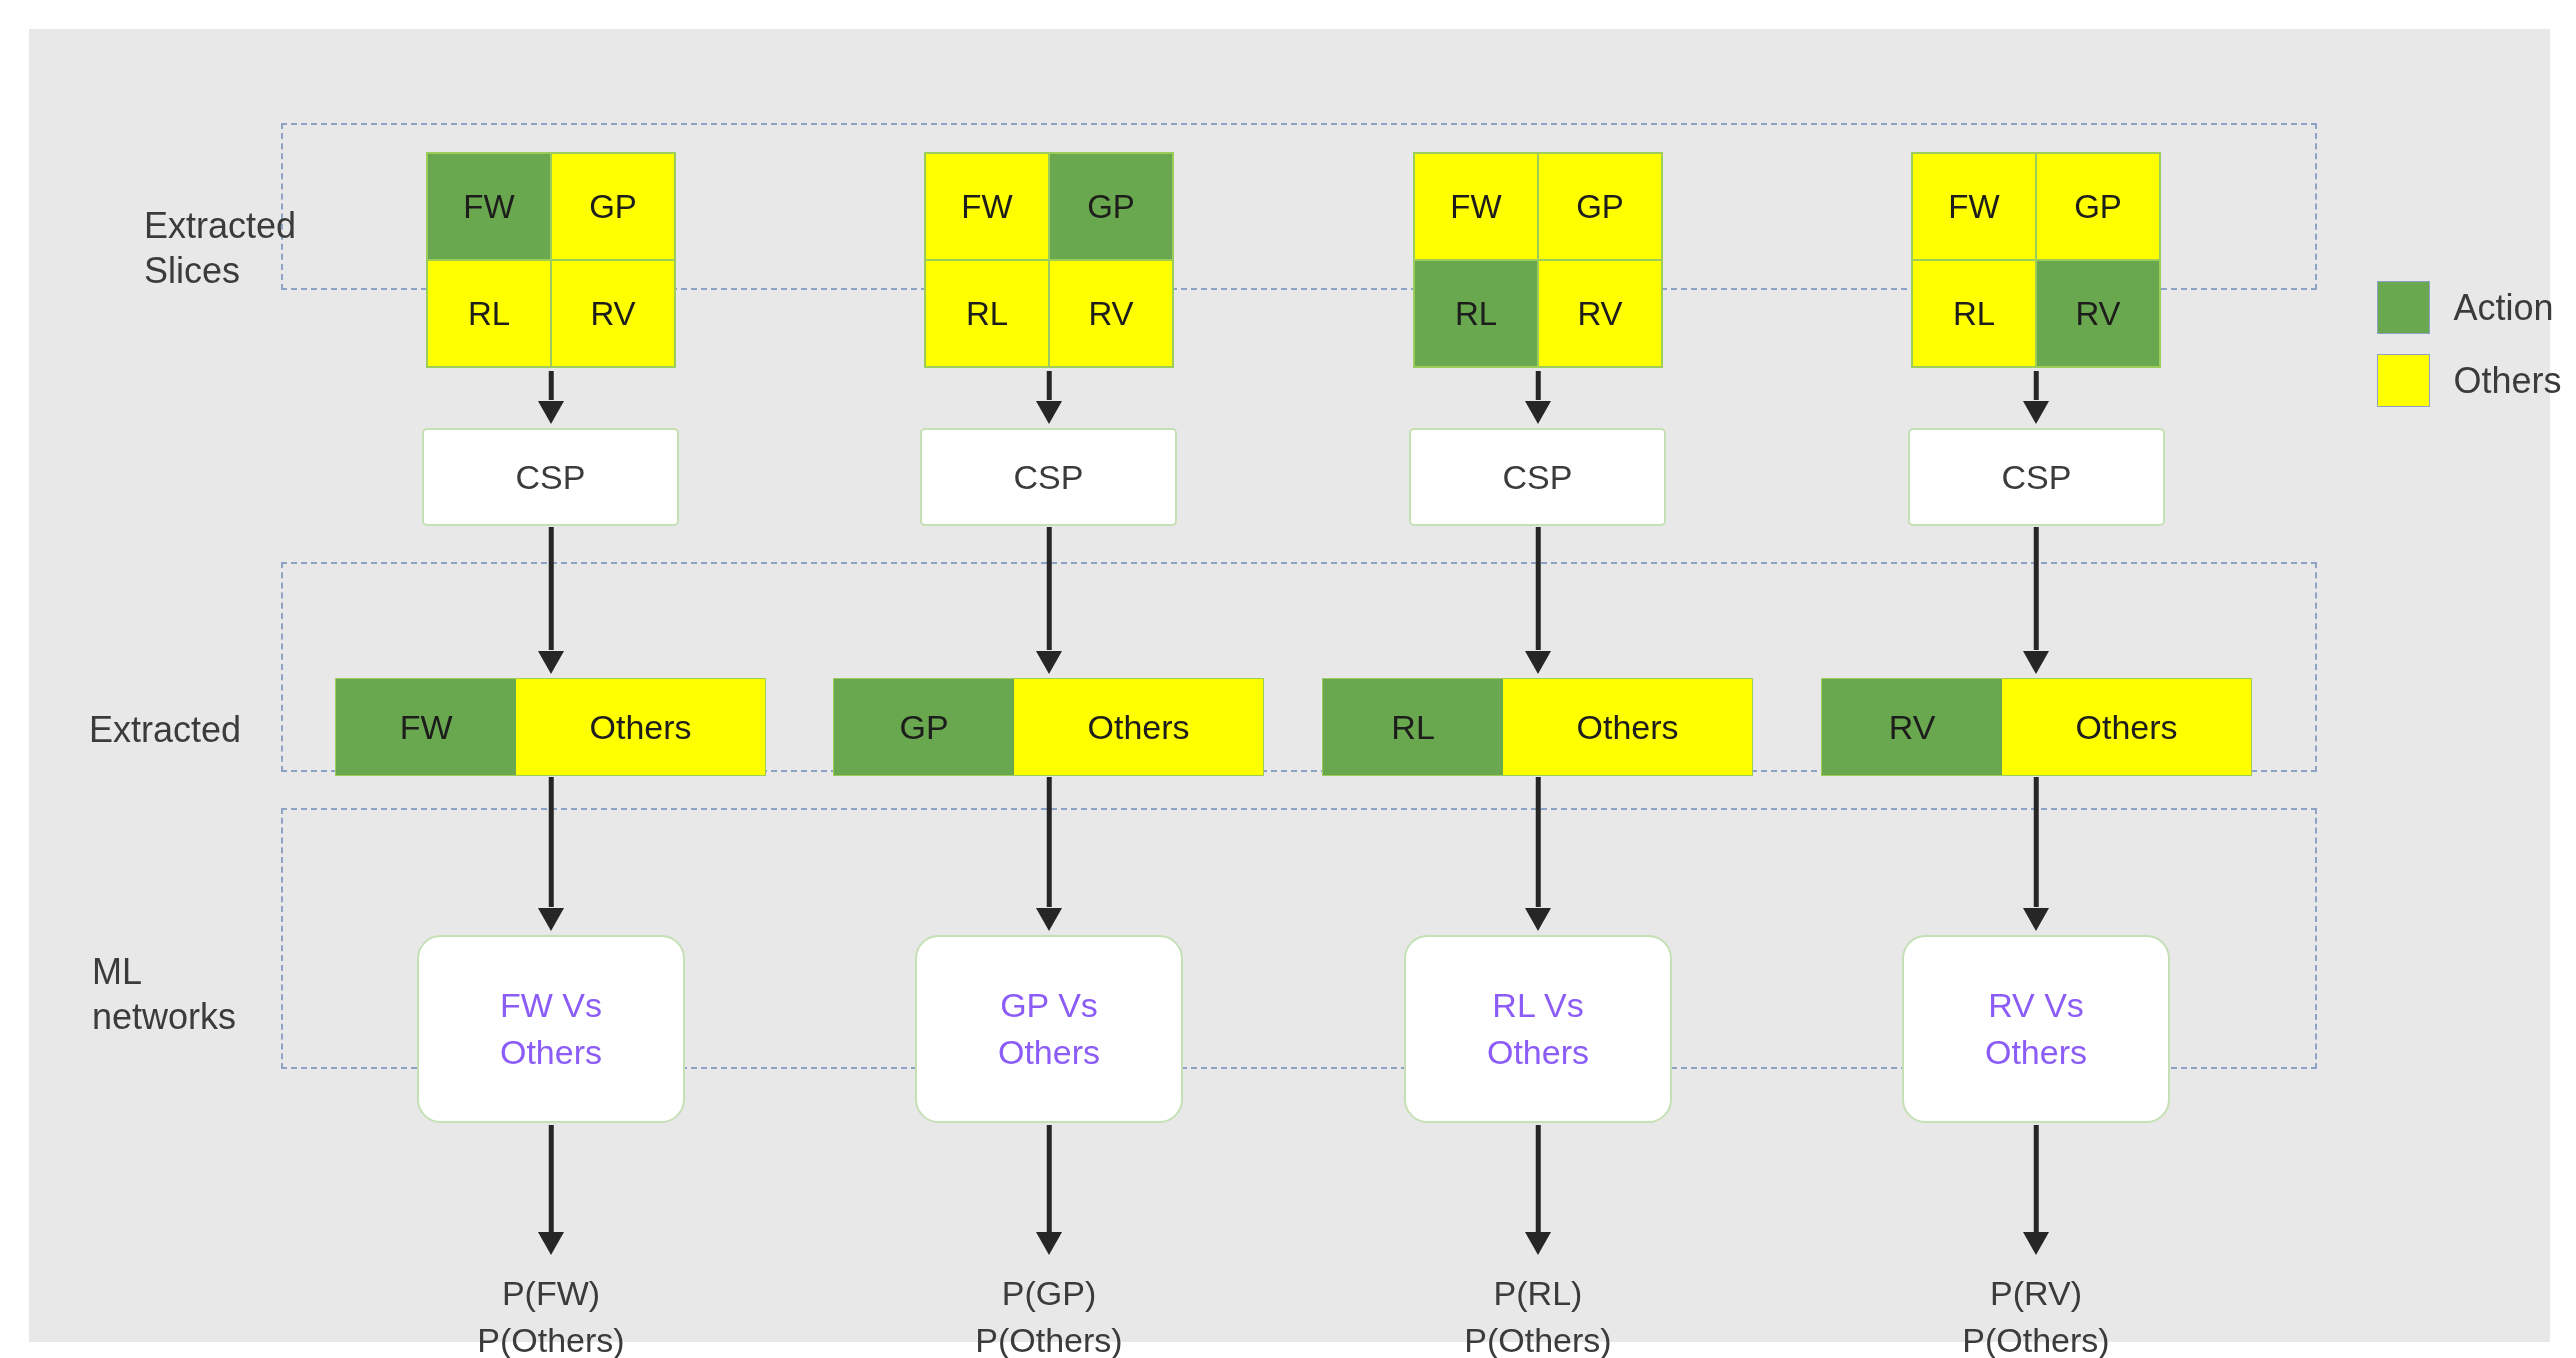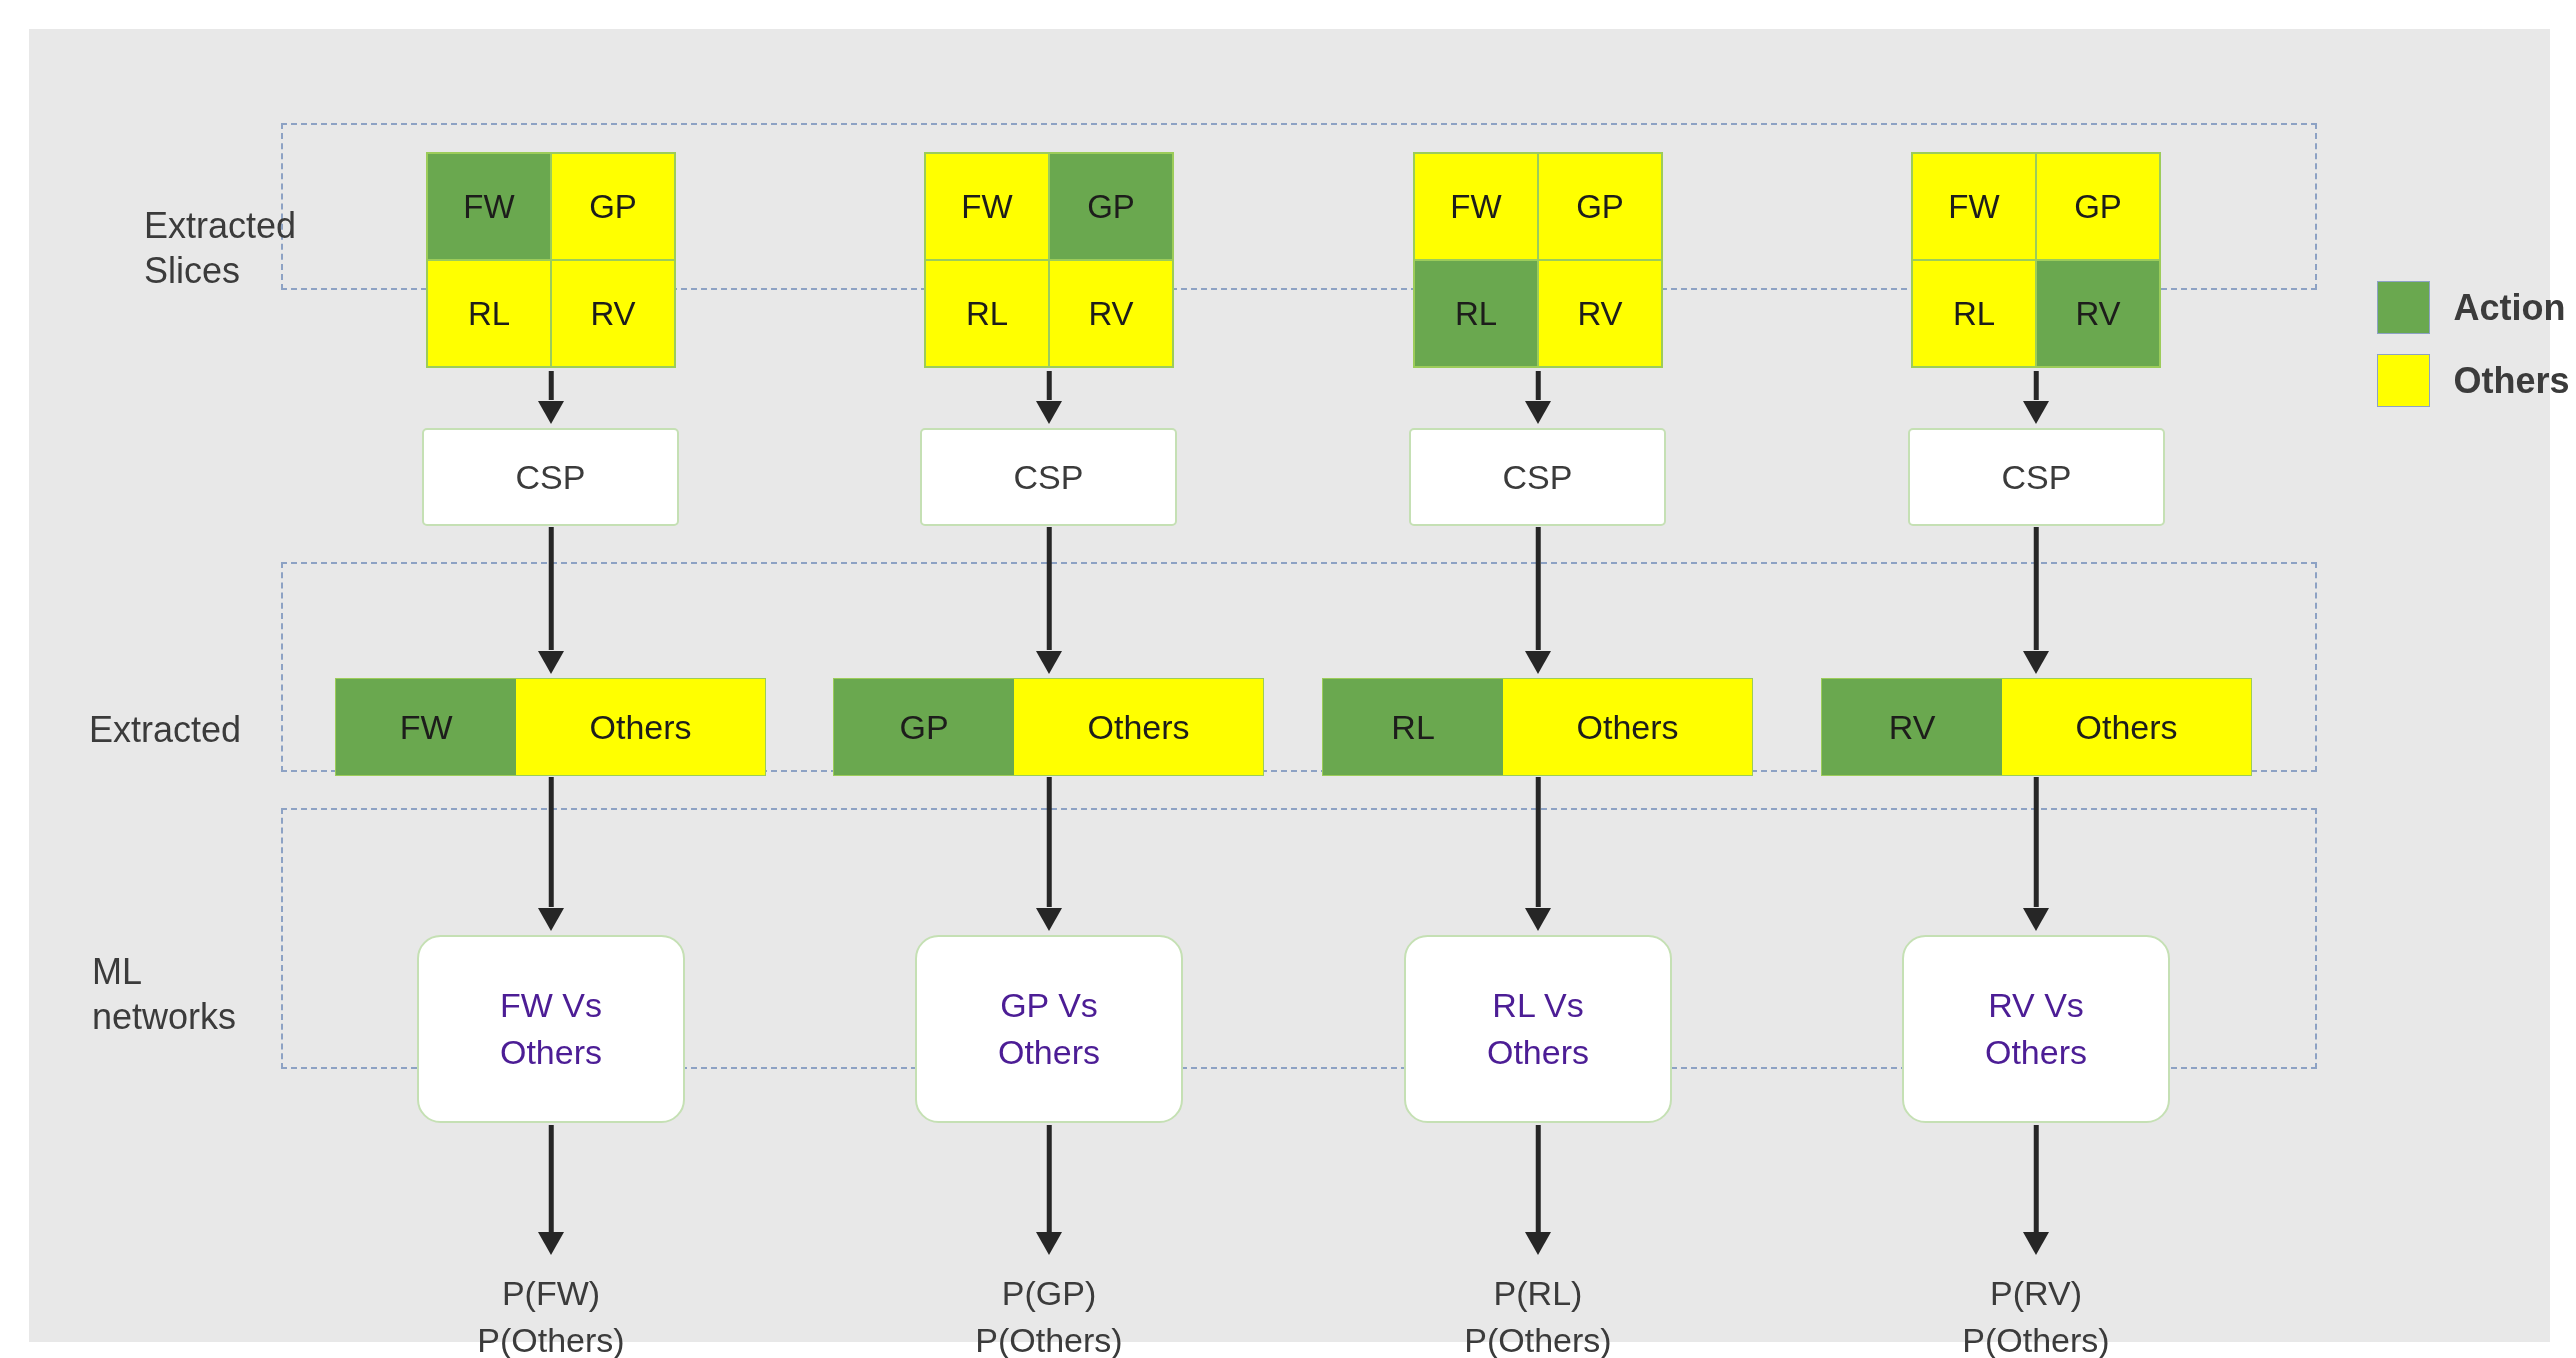--- a/index.html
+++ b/index.html
@@ -73,21 +73,21 @@
   }
   .scalobar .seg.action{background:#6aa84f;width:42%;}
   .scalobar .seg.others{background:#ffff00;width:58%;}
 
   
   .mlbox{
     position:absolute;top:906px;width:268px;height:188px;
     background:#ffffff;border:2.7px solid #c5e0b4;border-radius:23.5px;
     box-sizing:border-box;
     display:flex;flex-direction:column;align-items:center;justify-content:center;
-    font-size:34px;line-height:47px;color:#4c1d95;text-align:center;
+    font-size:34px;line-height:47px;color:#8b5cf6;text-align:center;
   }
 
   
   .outlabel{
     position:absolute;top:1241px;width:308px;
     text-align:center;font-size:34px;line-height:47px;color:#3b3b3b;
     white-space:pre-line;
   }
 
   
@@ -106,21 +106,21 @@
 
   
   .legend{position:absolute;left:2348px;top:252px;}
   .legend-row{display:flex;align-items:center;margin-bottom:20px;}
   .swatch{
     width:53px;height:53px;border:1.8px solid #8da2c4;box-sizing:border-box;
     margin-right:23.5px;
   }
   .swatch.action{background:#6aa84f;}
   .swatch.others{background:#ffff00;}
-  .legend-text{font-size:36px;color:#3b3b3b;font-weight:bold;}
+  .legend-text{font-size:36px;color:#3b3b3b;}
 </style>
 </head>
 <body>
 
 <div id="stage">
   <div class="panel">
 
     <div id="band-slices" class="dashed"></div>
     <div id="band-scalograms" class="dashed"></div>
     <div id="band-ml" class="dashed"></div>

